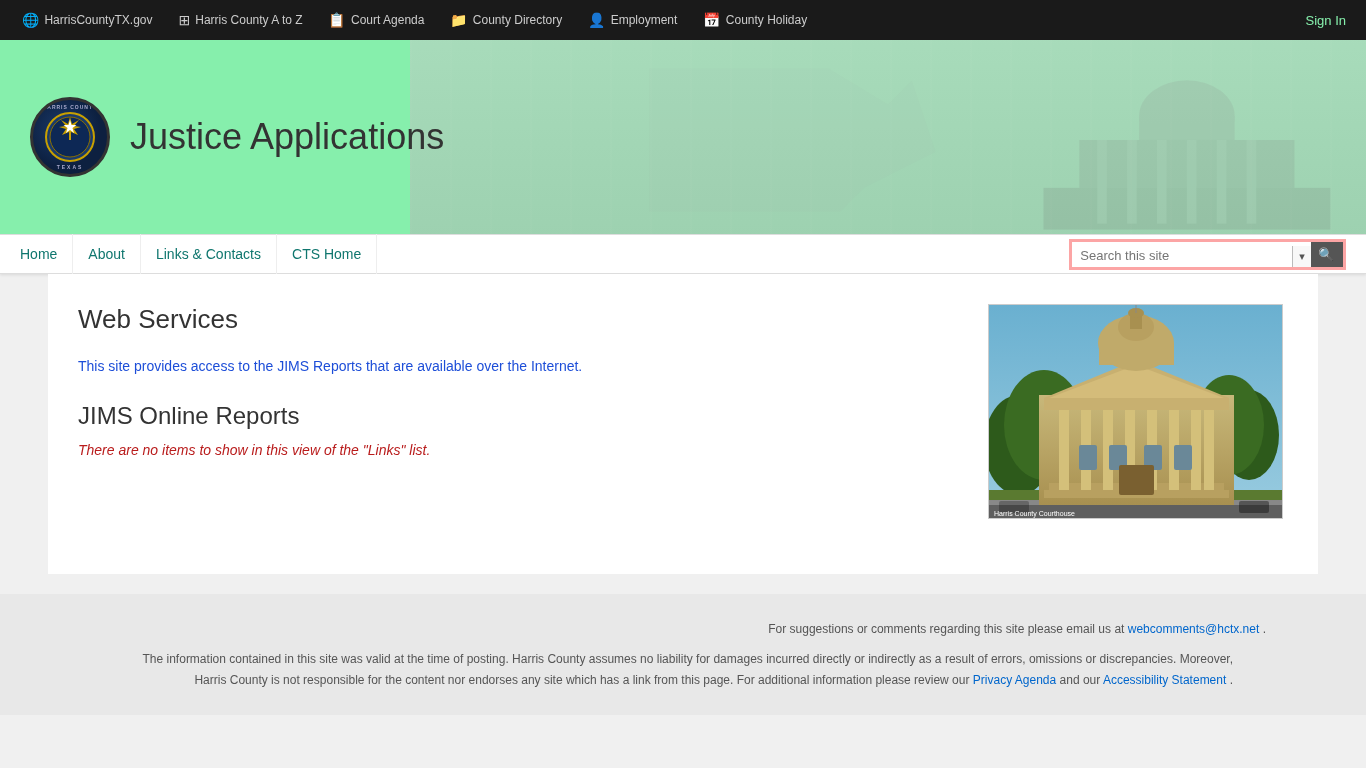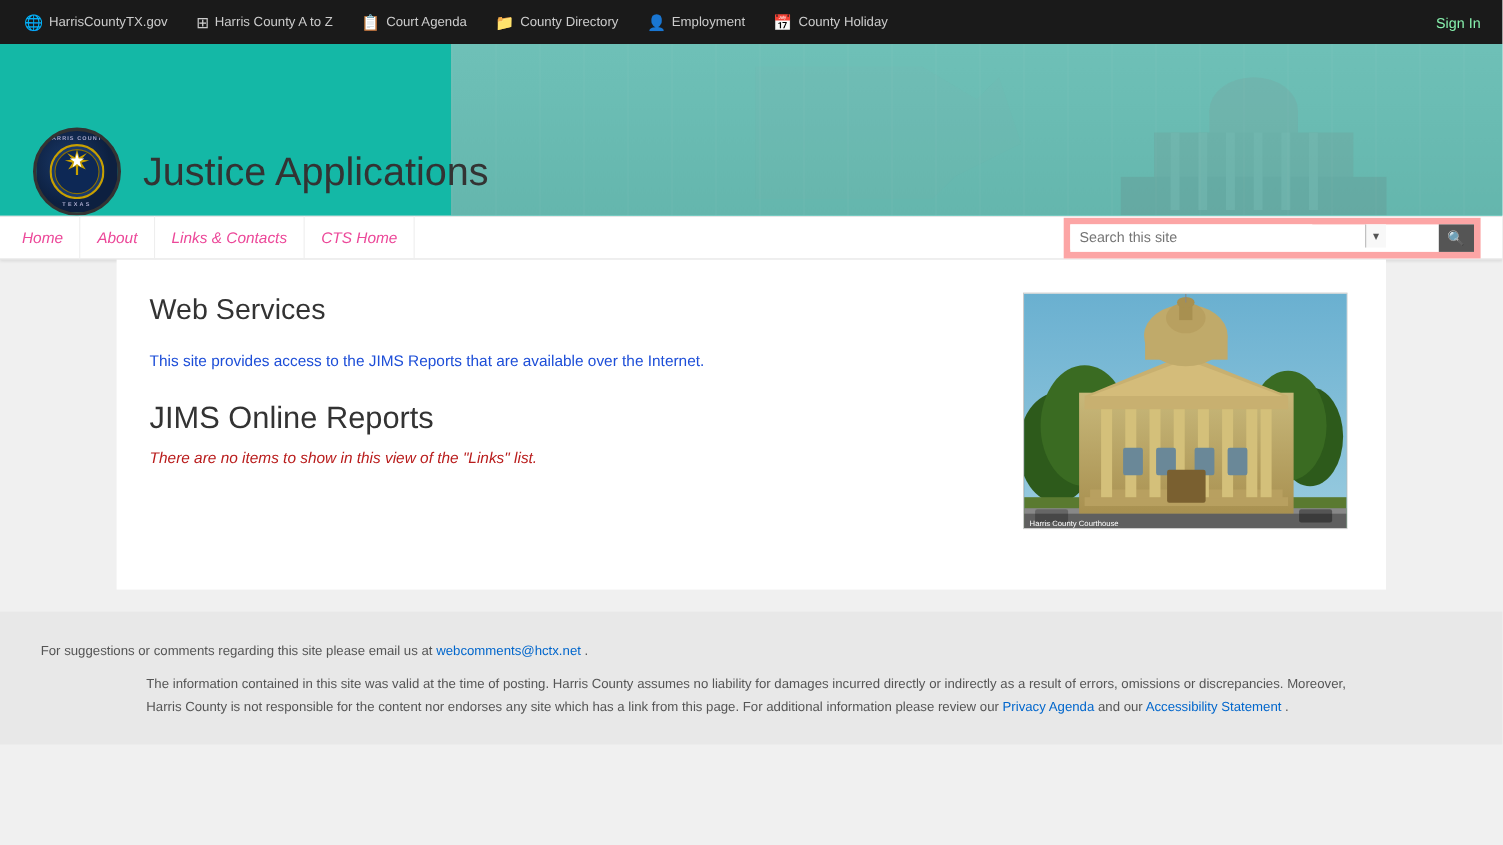--- a/index.html
+++ b/index.html
@@ -37,26 +37,26 @@
     }
     #top-bar .sign-in {
       color: #86efac;
       cursor: pointer;
       font-size: 13px;
       padding: 0 10px;
     }
 
     
     #header {
-      background: #14b8a6;
-      height: 156px;
+      background: #86efac;
+      height: 194px;
       position: relative;
       overflow: hidden;
       display: flex;
-      align-items: flex-end;
+      align-items: center;
     }
     #header .header-bg-img {
       position: absolute;
       right: 0; top: 0;
       width: 70%;
       height: 100%;
       background:
         linear-gradient(rgba(200,200,200,0.5), rgba(180,180,180,0.5)),
         repeating-linear-gradient(90deg, rgba(255,255,255,0.03) 0px, rgba(255,255,255,0.03) 2px, transparent 2px, transparent 40px);
       
@@ -108,38 +108,36 @@
       padding: 0 20px;
       height: 40px;
       box-shadow: 0 1px 3px rgba(0,0,0,0.1);
     }
     #nav-links {
       display: flex;
       align-items: center;
       flex: 1;
     }
     .nav-item {
-      color: #ec4899;
+      color: #0f766e;
       text-decoration: none;
       padding: 0 15px;
       height: 40px;
       display: flex;
       align-items: center;
       cursor: pointer;
       font-size: 14px;
       border-right: 1px solid #eee;
-      font-style: italic;
     }
     .nav-item:first-child { padding-left: 0; }
     #search-container {
       display: flex;
-      align-items: flex-start;
-      border: 6px solid #fca5a5;
+      align-items: flex-end;
+      border: 3px solid #fca5a5;
       background: #fff;
-      gap: 48px;
     }
     #search-input {
       border: none;
       outline: none;
       padding: 4px 8px;
       font-size: 13px;
       width: 220px;
       color: #333;
     }
     #search-dropdown {
@@ -155,21 +153,21 @@
       color: white;
       border: none;
       padding: 5px 8px;
       cursor: pointer;
       font-size: 13px;
     }
 
     
     #main {
       background: #fff;
-      margin: 0 106px;
+      margin: 0 48px;
       padding: 30px;
       min-height: 300px;
     }
     #content-area {
       display: flex;
       gap: 40px;
     }
     #content-left {
       flex: 1;
     }
@@ -179,21 +177,21 @@
       color: #333;
       margin-bottom: 20px;
     }
     #page-description {
       font-size: 14px;
       color: #1d4ed8;
       line-height: 1.6;
       margin-bottom: 25px;
     }
     #section-heading {
-      font-size: 28px;
+      font-size: 24px;
       font-weight: 300;
       color: #333;
       margin-bottom: 12px;
     }
     #no-items-text {
       font-size: 14px;
       color: #b91c1c;
       font-style: italic;
     }
     #content-right {
@@ -220,23 +218,23 @@
     }
     
     #courthouse-svg {
       width: 295px;
       height: 215px;
     }
 
     
     #footer {
       background: #e8e8e8;
-      padding: 25px 37px;
+      padding: 25px 100px;
       margin-top: 20px;
-      text-align: left;
+      text-align: right;
       font-size: 12px;
       color: #555;
       line-height: 1.7;
     }
     #footer .footer-suggestion {
       margin-bottom: 10px;
     }
     #footer a {
       color: #0066cc;
       text-decoration: none;

